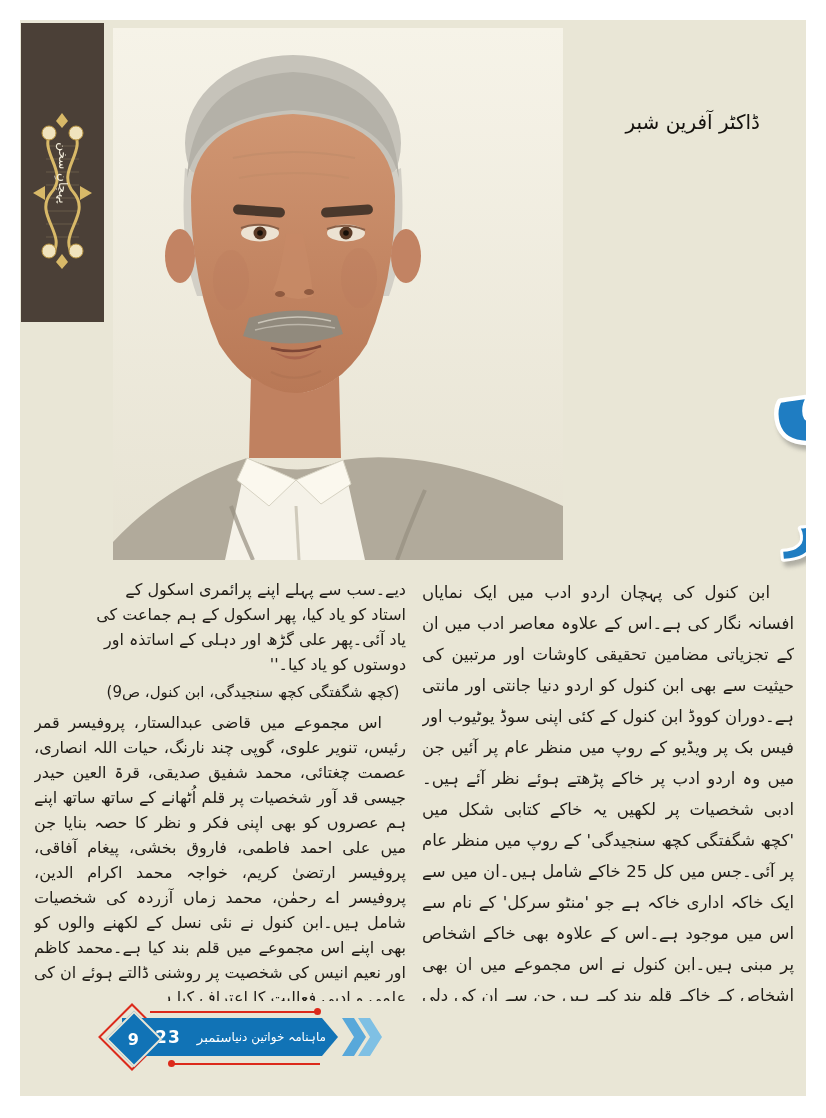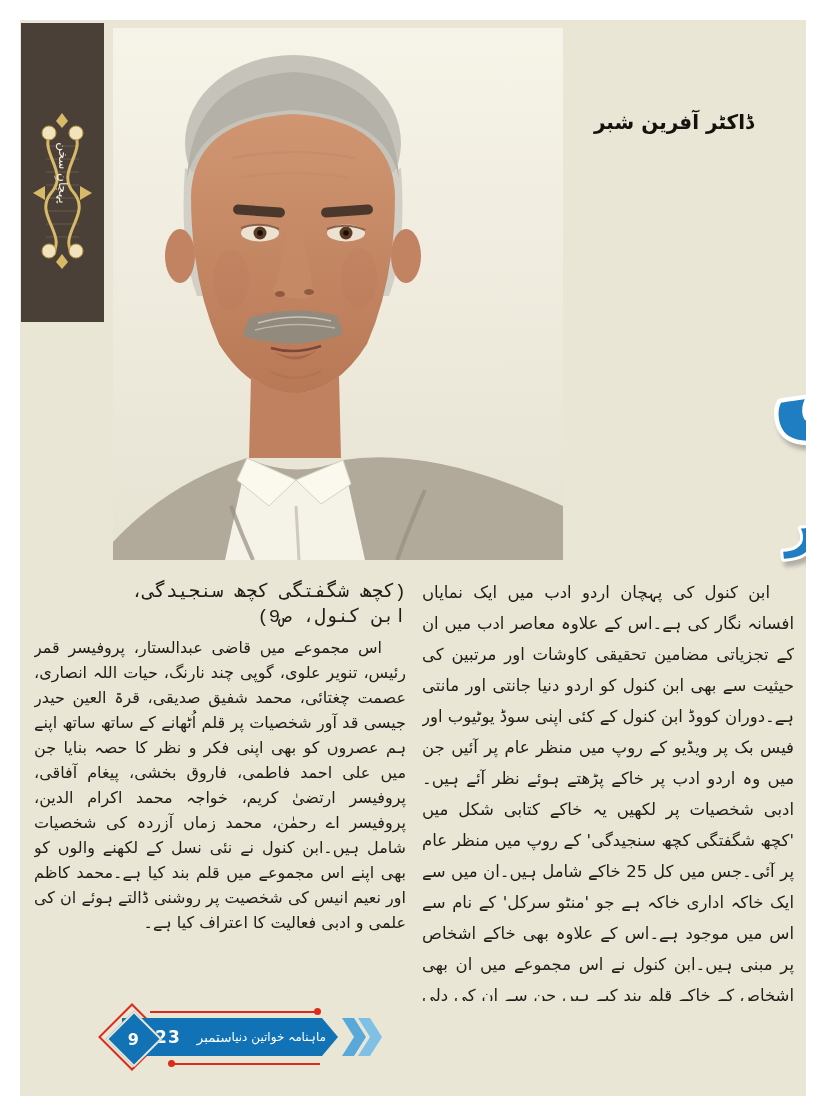--- a/index.html
+++ b/index.html
@@ -20,41 +20,40 @@
   .ornament-text{
     position:absolute;left:50%;top:50%;
     transform:translate(-50%,-50%) rotate(90deg);
     color:#f5efdd;font-size:12px;white-space:nowrap;direction:rtl;
   }
   
   .portrait{position:absolute;left:93px;top:8px;width:450px;height:532px;}
   .portrait svg{display:block;width:100%;height:100%;}
   
   .author-name{
-    position:absolute;top:90px;right:52px;direction:rtl;
-    font-size:20px;font-weight:bold;color:#15120e;margin-left:18px;
+    position:absolute;top:90px;right:46px;direction:rtl;
+    font-size:20px;font-weight:normal;color:#15120e;margin-left:18px;
   }
   
   .title-wrap{position:absolute;left:110px;top:225px;width:690px;height:335px;z-index:5;}
   .title-wrap svg{width:100%;height:100%;filter:drop-shadow(3px 5px 2px rgba(70,70,70,.35));}
   .title-wrap text{font-family:"DejaVu Sans",sans-serif;font-weight:bold;}
   
   .col{
     position:absolute;top:557px;width:372px;height:424px;overflow:hidden;
     direction:rtl;color:#211d17;text-align:justify;
   }
   .col-right{right:12px;font-size:16.5px;line-height:31px;}
   .col-left{left:14px;font-size:16px;line-height:25px;}
   .col p{margin:0;}
   .p-indent{text-indent:24px;}
   .quote-end{text-align:right;padding-left:62px;}
   .citation{
-    direction:rtl;text-align:right;margin:3px 0 5px 66px !important;
-    font-size:19px;
-    font-family:Liberation Mono, monospace;
+    direction:rtl;text-align:center;margin:3px 0 5px 66px !important;
+    font-size:15px;
   }
   
   .footer{position:absolute;left:72px;top:982px;width:310px;height:80px;}
   .f-bar{
     position:absolute;left:30px;top:16px;width:216px;height:38px;background:#1173b6;
     clip-path:polygon(0 0, calc(100% - 16px) 0, 100% 50%, calc(100% - 16px) 100%, 0 100%);
     z-index:2;
   }
   .f-bar-inner{
     position:absolute;inset:0;display:flex;direction:rtl;align-items:center;
@@ -181,20 +180,21 @@
       <text x="655" y="300" font-size="56" text-anchor="end" direction="rtl" transform="rotate(-5 655 300)" stroke="#ffffff" stroke-width="6" stroke-linejoin="round" paint-order="stroke" fill="#1f7dc2">بحیثیت خـــــــاکہ نگار</text>
     </svg>
   </div>
 
   <div class="col col-right">
     <p class="p-indent">ابن کنول کی پہچان اردو ادب میں ایک نمایاں افسانہ نگار کی ہے۔اس کے علاوہ معاصر ادب میں ان کے تجزیاتی مضامین تحقیقی کاوشات اور مرتبین کی حیثیت سے بھی ابن کنول کو اردو دنیا جانتی اور مانتی ہے۔دوران کووڈ ابن کنول کے کئی اپنی سوڈ یوٹیوب اور فیس بک پر ویڈیو کے روپ میں منظر عام پر آئیں جن میں وہ اردو ادب پر خاکے پڑھتے ہوئے نظر آئے ہیں۔ادبی شخصیات پر لکھیں یہ خاکے کتابی شکل میں 'کچھ شگفتگی کچھ سنجیدگی' کے روپ میں منظر عام پر آئی۔جس میں کل 25 خاکے شامل ہیں۔ان میں سے ایک خاکہ اداری خاکہ ہے جو 'منٹو سرکل' کے نام سے اس میں موجود ہے۔اس کے علاوہ بھی خاکے اشخاص پر مبنی ہیں۔ابن کنول نے اس مجموعے میں ان بھی اشخاص کے خاکے قلم بند کیے ہیں جن سے ان کی دلی وابستگی تھے۔ان خاکوں کے لیے وہ اس کے دیباچے میں فرماتے ہیں :</p>
 
   </div>
 
   <div class="col col-left">
+    <p class="quote-end">دیے۔سب سے پہلے اپنے پرائمری اسکول کے استاد کو یاد کیا، پھر اسکول کے ہم جماعت کی یاد آئی۔پھر علی گڑھ اور دہلی کے اساتذہ اور دوستوں کو یاد کیا۔''</p>
     <p class="citation">(کچھ شگفتگی کچھ سنجیدگی، ابن کنول، ص9)</p>
     <p class="p-indent">اس مجموعے میں قاضی عبدالستار، پروفیسر قمر رئیس، تنویر علوی، گوپی چند نارنگ، حیات اللہ انصاری، عصمت چغتائی، محمد شفیق صدیقی، قرۃ العین حیدر جیسی قد آور شخصیات پر قلم اُٹھانے کے ساتھ ساتھ اپنے ہم عصروں کو بھی اپنی فکر و نظر کا حصہ بنایا جن میں علی احمد فاطمی، فاروق بخشی، پیغام آفاقی، پروفیسر ارتضیٰ کریم، خواجہ محمد اکرام الدین، پروفیسر اے رحمٰن، محمد زماں آزردہ کی شخصیات شامل ہیں۔ابن کنول نے نئی نسل کے لکھنے والوں کو بھی اپنے اس مجموعے میں قلم بند کیا ہے۔محمد کاظم اور نعیم انیس کی شخصیت پر روشنی ڈالتے ہوئے ان کی علمی و ادبی فعالیت کا اعتراف کیا ہے۔</p>
 
   </div>
 
   <div class="footer">
     <div class="f-line f-line-top"></div>
     <div class="f-dot f-dot-top"></div>
     <div class="f-line f-line-bottom"></div>
     <div class="f-dot f-dot-bottom"></div>

